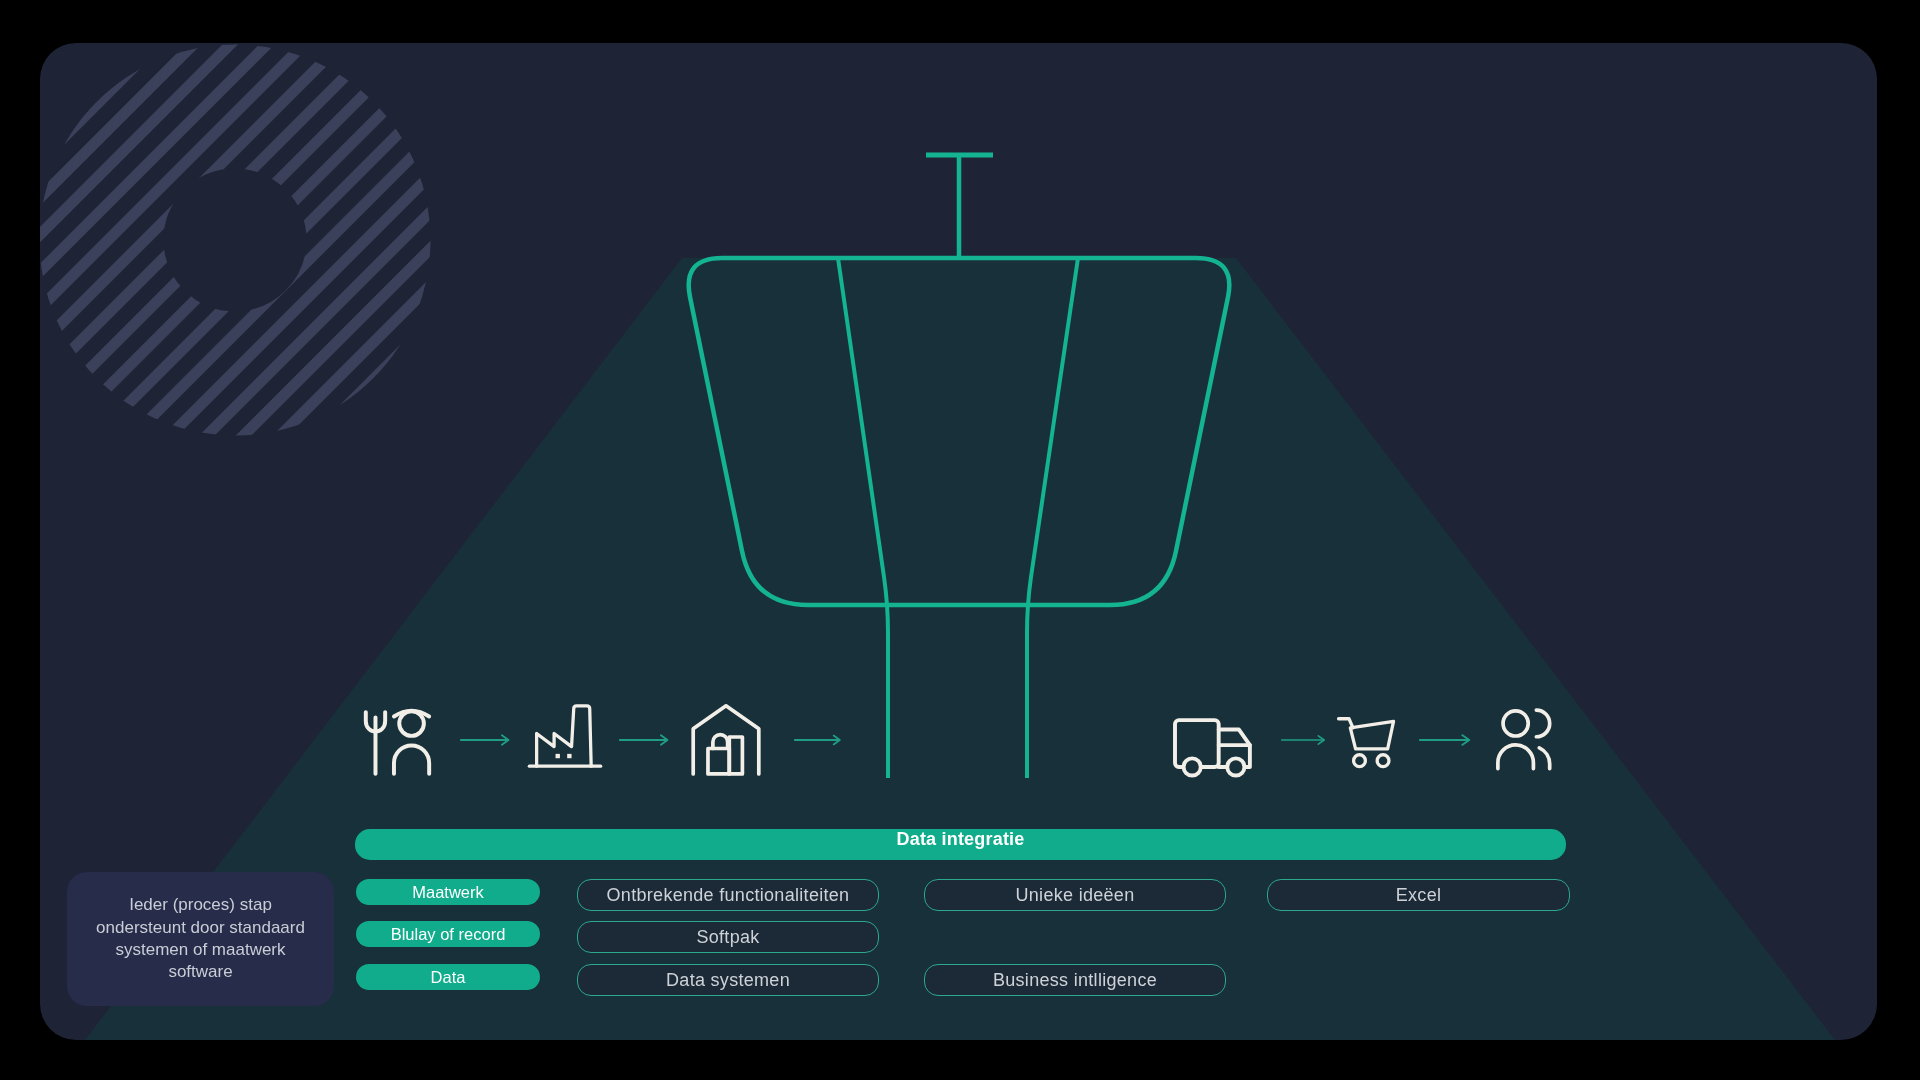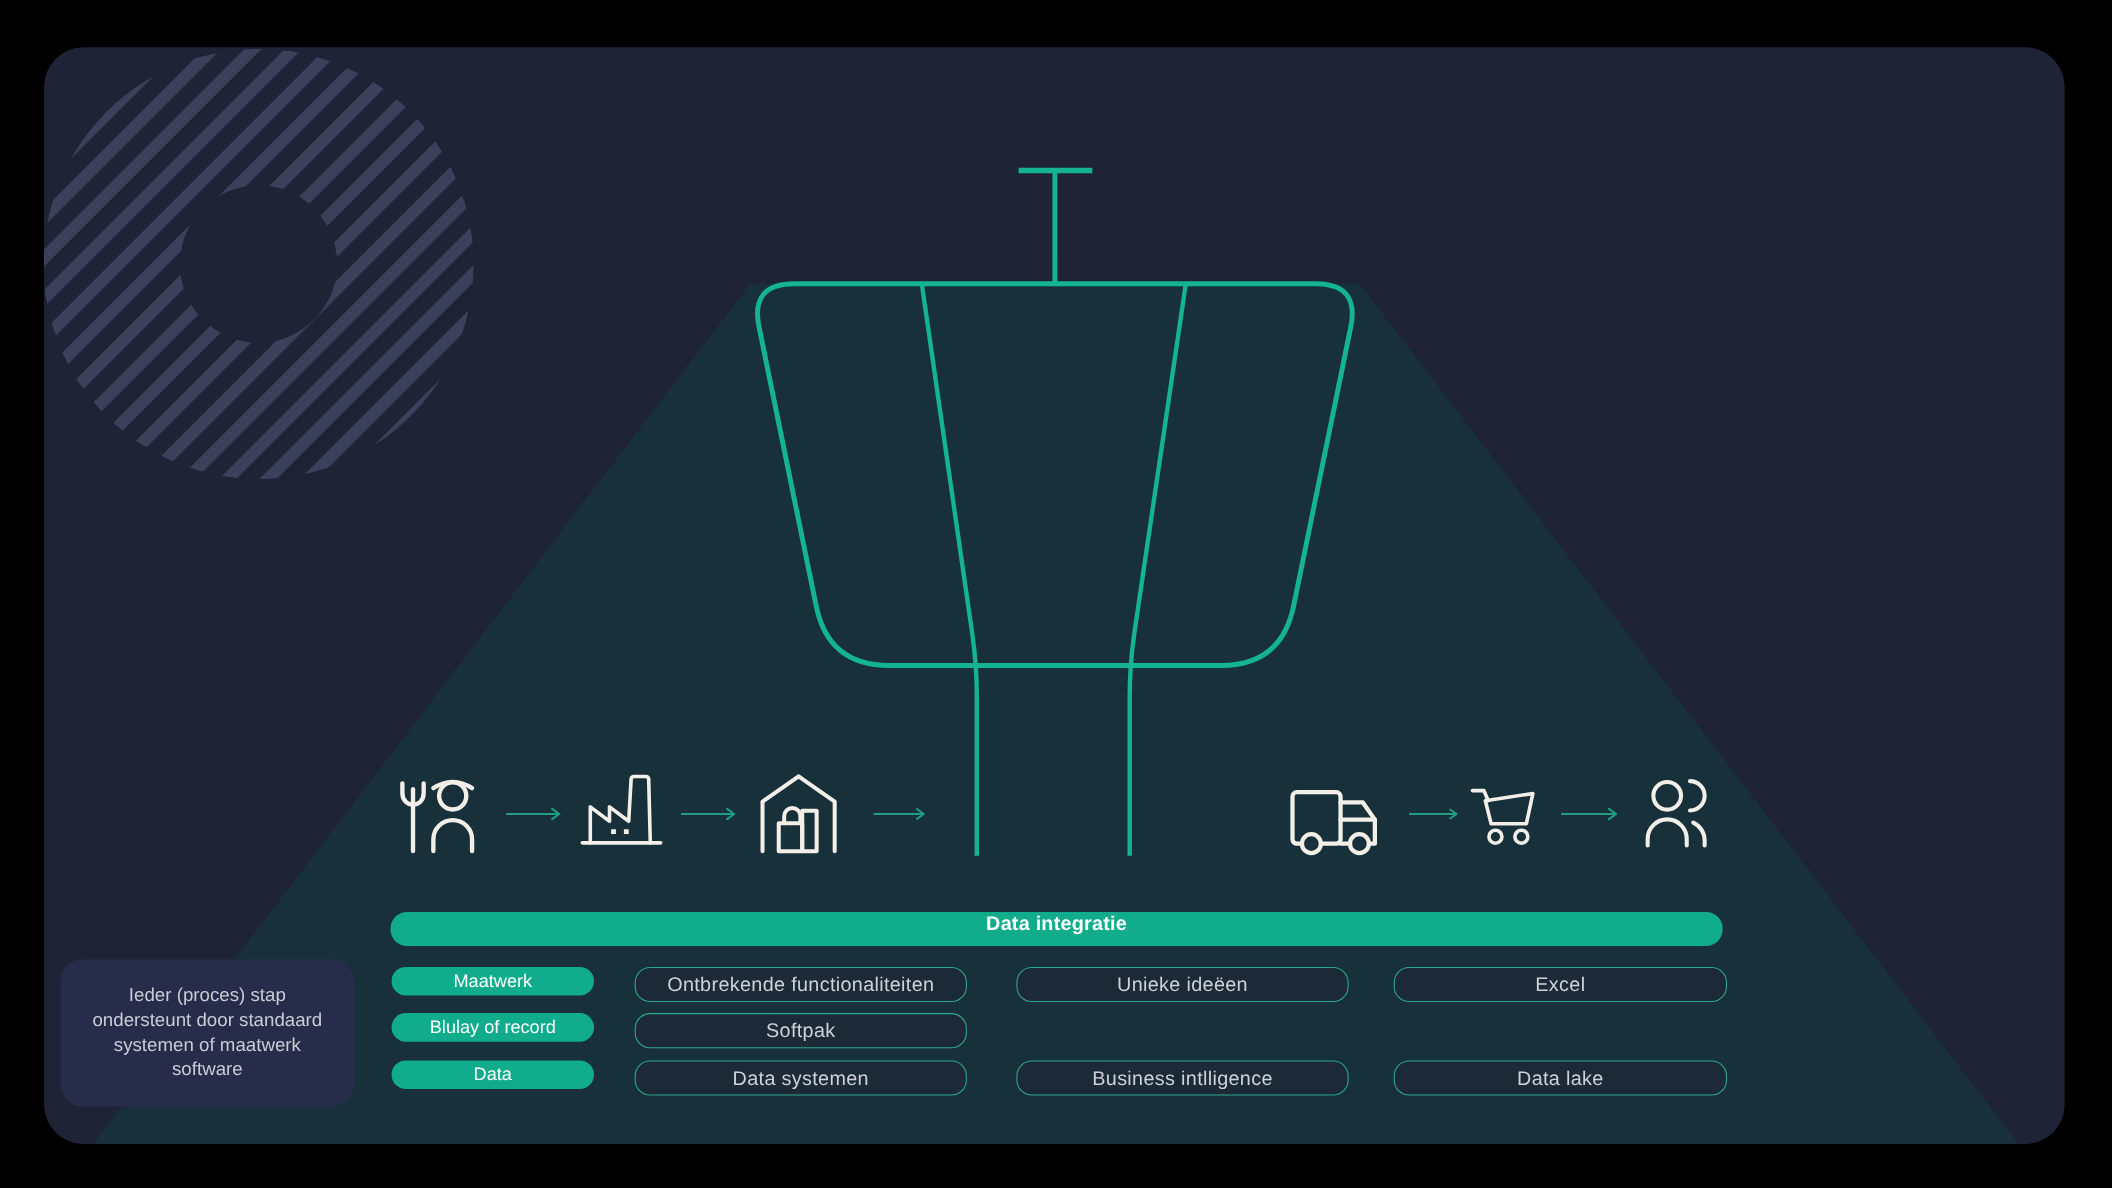--- a/index.html
+++ b/index.html
@@ -13,21 +13,21 @@
   .banner{position:absolute;left:315px;top:786px;width:1211px;height:31px;background:#10ac8c;
     border-radius:15px;display:flex;align-items:flex-start;justify-content:center;}
   .banner span{color:#fff;font-weight:bold;font-size:18px;letter-spacing:.2px;}
   .pill{position:absolute;left:316px;width:184px;height:26px;background:#10ac8c;border-radius:14px;
     display:flex;align-items:center;justify-content:center;color:#fff;font-weight:normal;font-size:16.5px;}
   .cell{position:absolute;width:302px;height:32px;background:#1b2a36;border:1.6px solid #2da88c;
     border-radius:14px;box-sizing:border-box;display:flex;align-items:center;justify-content:center;
     color:#ced2d8;font-size:18px;letter-spacing:.3px;font-weight:400;}
   .row1{top:836px}.row2{top:878px}.row3{top:921px}
   .col2{left:537px}.col3{left:884px}.col4{left:1227px;width:303px}
-  .note{position:absolute;left:15px;top:829px;width:267px;height:134px;background:#262c49;
+  .note{position:absolute;left:27px;top:829px;width:267px;height:134px;background:#262c49;
     border-radius:20px;display:flex;align-items:center;justify-content:center;}
   .note p{margin:0;color:#c9cdd6;font-size:17px;line-height:1.32;text-align:center;white-space:pre-line;}
 </style>
 </head>
 <body>
 
 <div class="stage">
   <div class="card">
 
     <svg class="bg-svg" viewBox="0 0 1837 997">
@@ -125,21 +125,20 @@
     <div class="pill row3">Data</div>
 
     <div class="cell row1 col2">Ontbrekende functionaliteiten</div>
     <div class="cell row1 col3">Unieke ideëen</div>
     <div class="cell row2 col2">Softpak</div>
 
     <div class="cell row1 col4">Excel</div>
 
     <div class="cell row3 col2">Data systemen</div>
     <div class="cell row3 col3">Business intlligence</div>
-    <div class="cell row3 col4">Data lake</div>
 
     <div class="note">
       <p>Ieder (proces) stap
 ondersteunt door standaard
 systemen of maatwerk
 software</p>
     </div>
 
   </div>
 </div>

